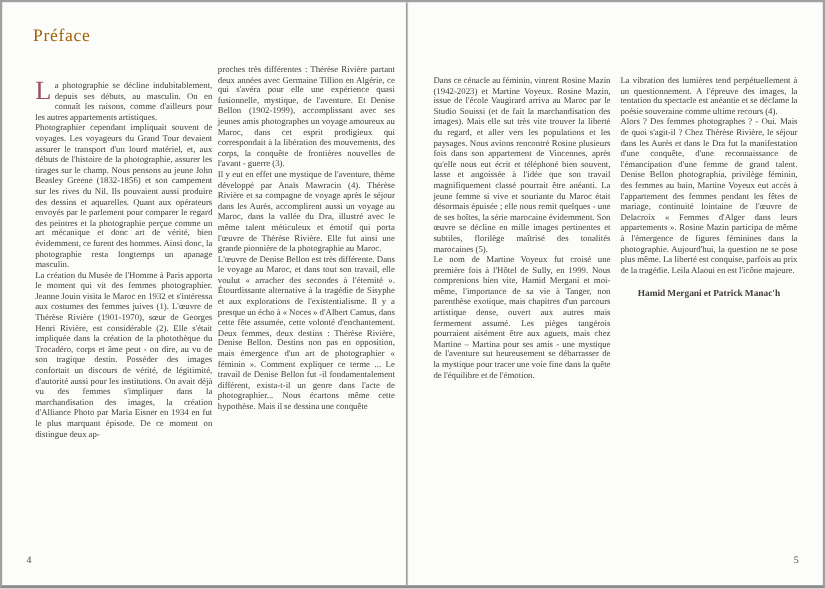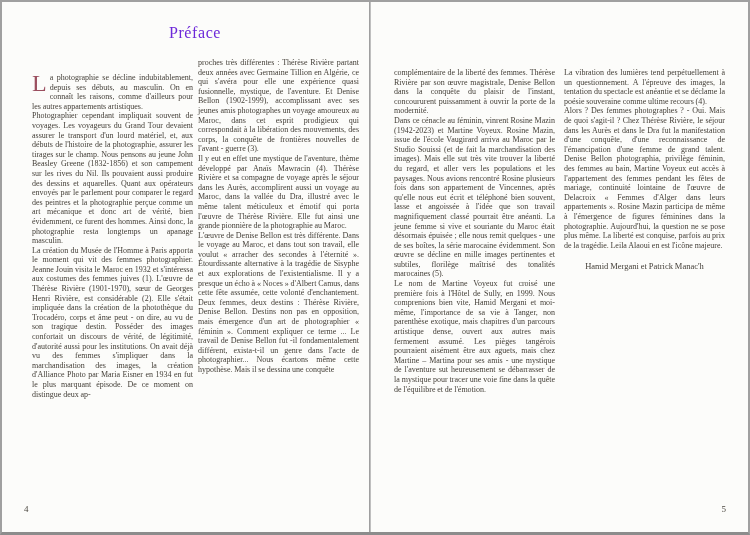--- a/index.html
+++ b/index.html
@@ -17,24 +17,24 @@
   }
   .gutter {
     position: absolute;
     left: 367px; top: 0; bottom: 0;
     width: 2px;
     background: linear-gradient(to right, #8f8f8f, #cfcfcf);
   }
   .page-title {
     position: absolute;
     left: 28px; top: 22px; width: 330px;
-    text-align: center;
+    text-align: left;
     font-size: 16px;
     letter-spacing: 0.6px;
-    color: #6d28d9;
+    color: #a16207;
   }
   .col {
     position: absolute;
     width: 161px;
     font-size: 8px;
     line-height: 9.6px;
     text-align: justify;
     text-justify: inter-word;
     hyphens: auto;
     -webkit-hyphens: auto;
@@ -51,20 +51,21 @@
     font-size: 24px;
     line-height: 19px;
     padding-right: 3px;
     padding-top: 1px;
     color: #9b4f5f;
   }
   .signature {
     margin-top: 12px !important;
     text-align: center;
     font-size: 8.5px;
+    font-weight: bold;
   }
   .folio {
     position: absolute;
     bottom: 18px;
     font-size: 9px;
     color: #4a463f;
   }
   .folio-left  { left: 22px; }
   .folio-right { right: 22px; }
 </style>
@@ -85,21 +86,20 @@
 
   <div class="col col-l2">
     <p>proches très différentes : Thérèse Rivière partant deux années avec Germaine Tillion en Algérie, ce qui s'avéra pour elle une expérience quasi fusionnelle, mystique, de l'aventure. Et Denise Bellon (1902-1999), accomplissant avec ses jeunes amis photographes un voyage amoureux au Maroc, dans cet esprit prodigieux qui correspondait à la libération des mouvements, des corps, la conquête de frontières nouvelles de l'avant - guerre (3).</p>
     <p>Il y eut en effet une mystique de l'aventure, thème développé par Anaïs Mawracin (4). Thérèse Rivière et sa compagne de voyage après le séjour dans les Aurès, accomplirent aussi un voyage au Maroc, dans la vallée du Dra, illustré avec le même talent méticuleux et émotif qui porta l'œuvre de Thérèse Rivière. Elle fut ainsi une grande pionnière de la photographie au Maroc.</p>
     <p>L'œuvre de Denise Bellon est très différente. Dans le voyage au Maroc, et dans tout son travail, elle voulut « arracher des secondes à l'éternité ». Étourdissante alternative à la tragédie de Sisyphe et aux explorations de l'existentialisme. Il y a presque un écho à « Noces » d'Albert Camus, dans cette fête assumée, cette volonté d'enchantement. Deux femmes, deux destins : Thérèse Rivière, Denise Bellon. Destins non pas en opposition, mais émergence d'un art de photographier « féminin ». Comment expliquer ce terme ... Le travail de Denise Bellon fut -il fondamentalement différent, exista-t-il un genre dans l'acte de photographier... Nous écartons même cette hypothèse. Mais il se dessina une conquête</p>
   </div>
 
   <div class="folio folio-left">4</div>
 
   <div class="col col-r1">
-    <p>complémentaire de la liberté des femmes. Thérèse Rivière par son œuvre magistrale, Denise Bellon dans la conquête du plaisir de l'instant, concoururent puissamment à ouvrir la porte de la modernité.</p>
     <p>Dans ce cénacle au féminin, vinrent Rosine Mazin (1942-2023) et Martine Voyeux. Rosine Mazin, issue de l'école Vaugirard arriva au Maroc par le Studio Souissi (et de fait la marchandisation des images). Mais elle sut très vite trouver la liberté du regard, et aller vers les populations et les paysages. Nous avions rencontré Rosine plusieurs fois dans son appartement de Vincennes, après qu'elle nous eut écrit et téléphoné bien souvent, lasse et angoissée à l'idée que son travail magnifiquement classé pourrait être anéanti. La jeune femme si vive et souriante du Maroc était désormais épuisée ; elle nous remit quelques - une de ses boîtes, la série marocaine évidemment. Son œuvre se décline en mille images pertinentes et subtiles, florilège maîtrisé des tonalités marocaines (5).</p>
     <p>Le nom de Martine Voyeux fut croisé une première fois à l'Hôtel de Sully, en 1999. Nous comprenions bien vite, Hamid Mergani et moi-même, l'importance de sa vie à Tanger, non parenthèse exotique, mais chapitres d'un parcours artistique dense, ouvert aux autres mais fermement assumé. Les pièges tangérois pourraient aisément être aux aguets, mais chez Martine – Martina pour ses amis - une mystique de l'aventure sut heureusement se débarrasser de la mystique pour tracer une voie fine dans la quête de l'équilibre et de l'émotion.</p>
   </div>
 
   <div class="col col-r2">
     <p>La vibration des lumières tend perpétuellement à un questionnement. A l'épreuve des images, la tentation du spectacle est anéantie et se déclame la poésie souveraine comme ultime recours (4).</p>
     <p>Alors ? Des femmes photographes ? - Oui. Mais de quoi s'agit-il ? Chez Thérèse Rivière, le séjour dans les Aurès et dans le Dra fut la manifestation d'une conquête, d'une reconnaissance de l'émancipation d'une femme de grand talent. Denise Bellon photographia, privilège féminin, des femmes au bain, Martine Voyeux eut accès à l'appartement des femmes pendant les fêtes de mariage, continuité lointaine de l'œuvre de Delacroix « Femmes d'Alger dans leurs appartements ». Rosine Mazin participa de même à l'émergence de figures féminines dans la photographie. Aujourd'hui, la question ne se pose plus même. La liberté est conquise, parfois au prix de la tragédie. Leila Alaoui en est l'icône majeure.</p>
     <p class="signature">Hamid Mergani et Patrick Manac'h</p>
   </div>
 

